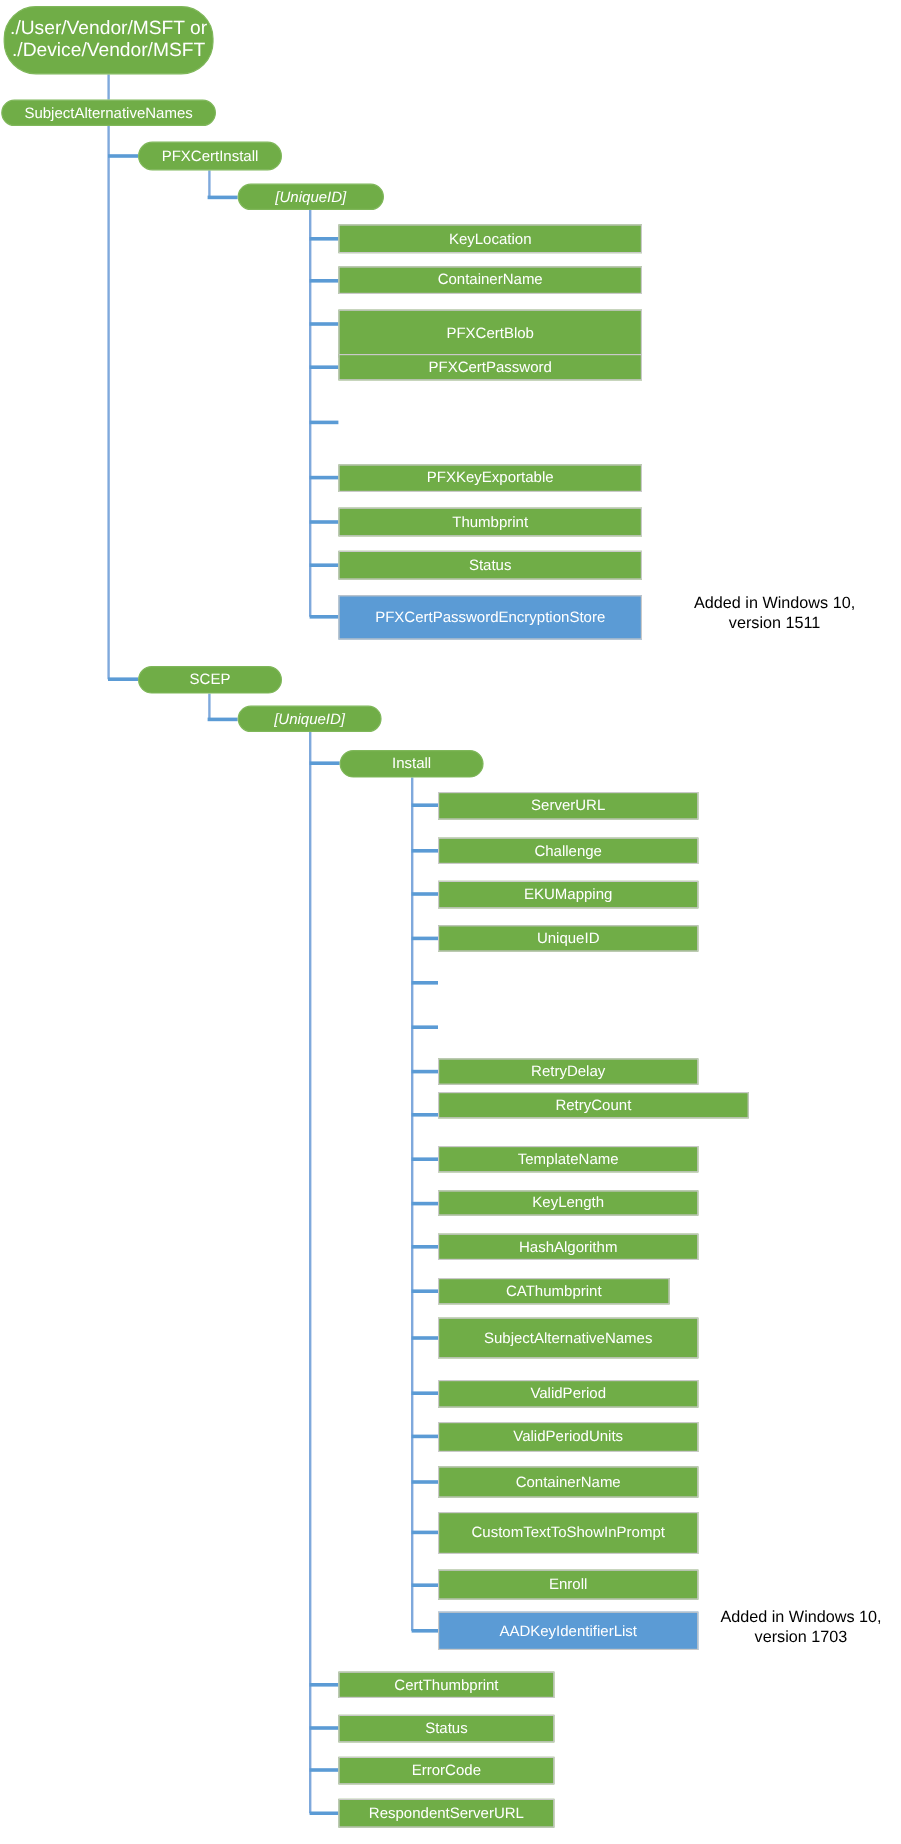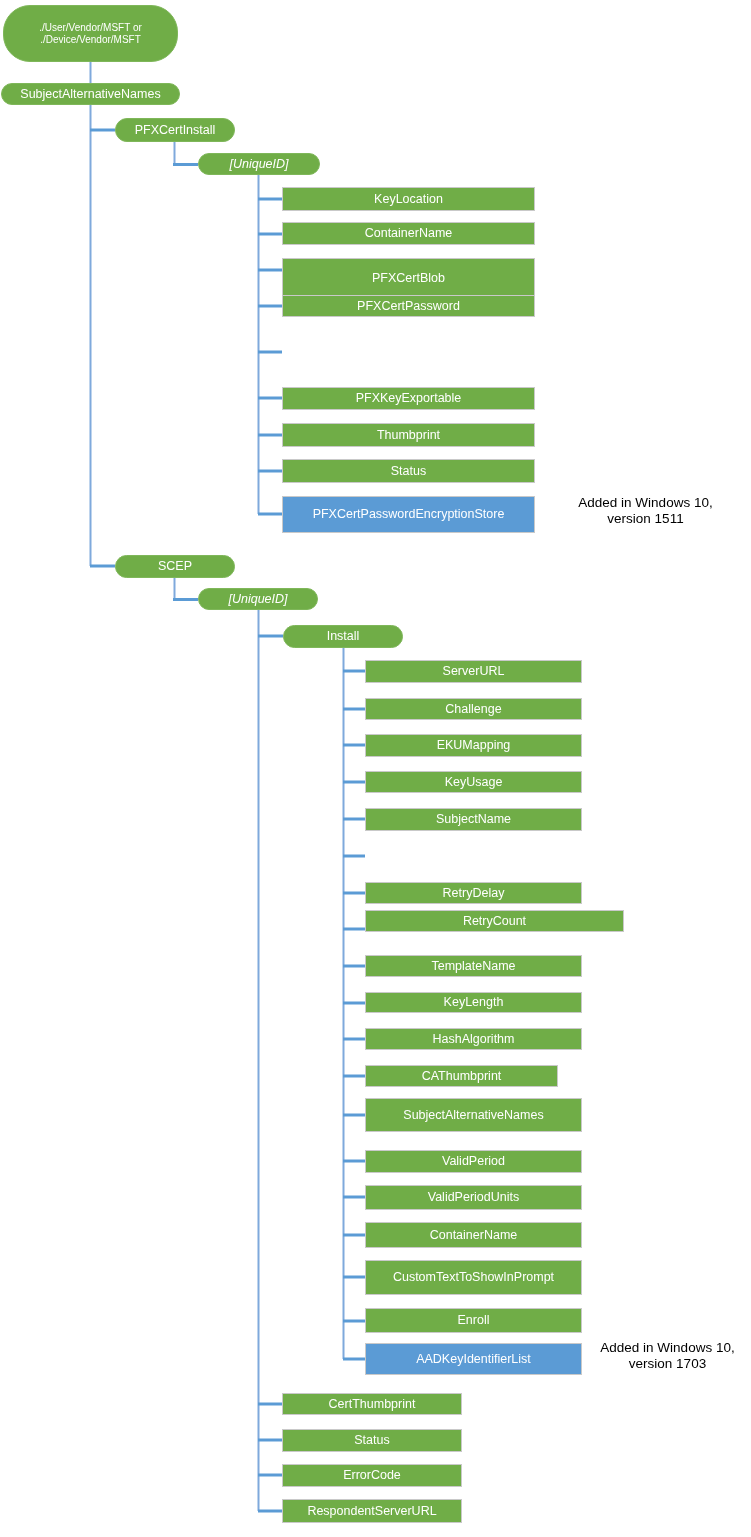--- a/index.html
+++ b/index.html
@@ -30,21 +30,21 @@
   }
   .pill {
     background: #70AD47;
     border: 1px solid #7fb75a;
     border-radius: 12px;
   }
   .root-pill {
     background: #70AD47;
     border: 1px solid #7fb75a;
     border-radius: 27px;
-    font-size: 10px;
+    font-size: 16px;
     white-space: pre-line;
   }
   .leaf {
     background: #70AD47;
     border: 1px solid #c9c9c9;
   }
   .leaf.blue {
     background: #5B9BD5;
     border: 1px solid #c9c9c9;
   }
@@ -142,22 +142,21 @@
 
   <div class="node pill" style="left:115px; top:555px; width:120px; height:23px;">SCEP</div>
 
   <div class="node pill italic" style="left:198px; top:588px; width:120px; height:22px;">[UniqueID]</div>
 
   <div class="node pill" style="left:283px; top:625px; width:120px; height:23px;">Install</div>
 
   <div class="node leaf" style="left:365px; top:660px; width:217px; height:23px;">ServerURL</div>
   <div class="node leaf" style="left:365px; top:698px; width:217px; height:22px;">Challenge</div>
   <div class="node leaf" style="left:365px; top:734px; width:217px; height:23px;">EKUMapping</div>
-  <div class="node leaf" style="left:365px; top:771px; width:217px; height:22px;">KeyUsage</div>
-  <div class="node leaf" style="left:365px; top:808px; width:217px; height:23px;">SubjectName</div>
+  <div class="node leaf" style="left:365px; top:771px; width:217px; height:22px;">UniqueID</div>
   <div class="node leaf" style="left:365px; top:882px; width:217px; height:22px;">RetryDelay</div>
   <div class="node leaf" style="left:365px; top:910px; width:259px; height:22px;">RetryCount</div>
   <div class="node leaf" style="left:365px; top:955px; width:217px; height:22px;">TemplateName</div>
   <div class="node leaf" style="left:365px; top:992px; width:217px; height:21px;">KeyLength</div>
   <div class="node leaf" style="left:365px; top:1028px; width:217px; height:22px;">HashAlgorithm</div>
   <div class="node leaf" style="left:365px; top:1065px; width:193px; height:22px;">CAThumbprint</div>
   <div class="node leaf" style="left:365px; top:1098px; width:217px; height:34px;">SubjectAlternativeNames</div>
   <div class="node leaf" style="left:365px; top:1150px; width:217px; height:23px;">ValidPeriod</div>
   <div class="node leaf" style="left:365px; top:1185px; width:217px; height:25px;">ValidPeriodUnits</div>
   <div class="node leaf" style="left:365px; top:1222px; width:217px; height:26px;">ContainerName</div>

